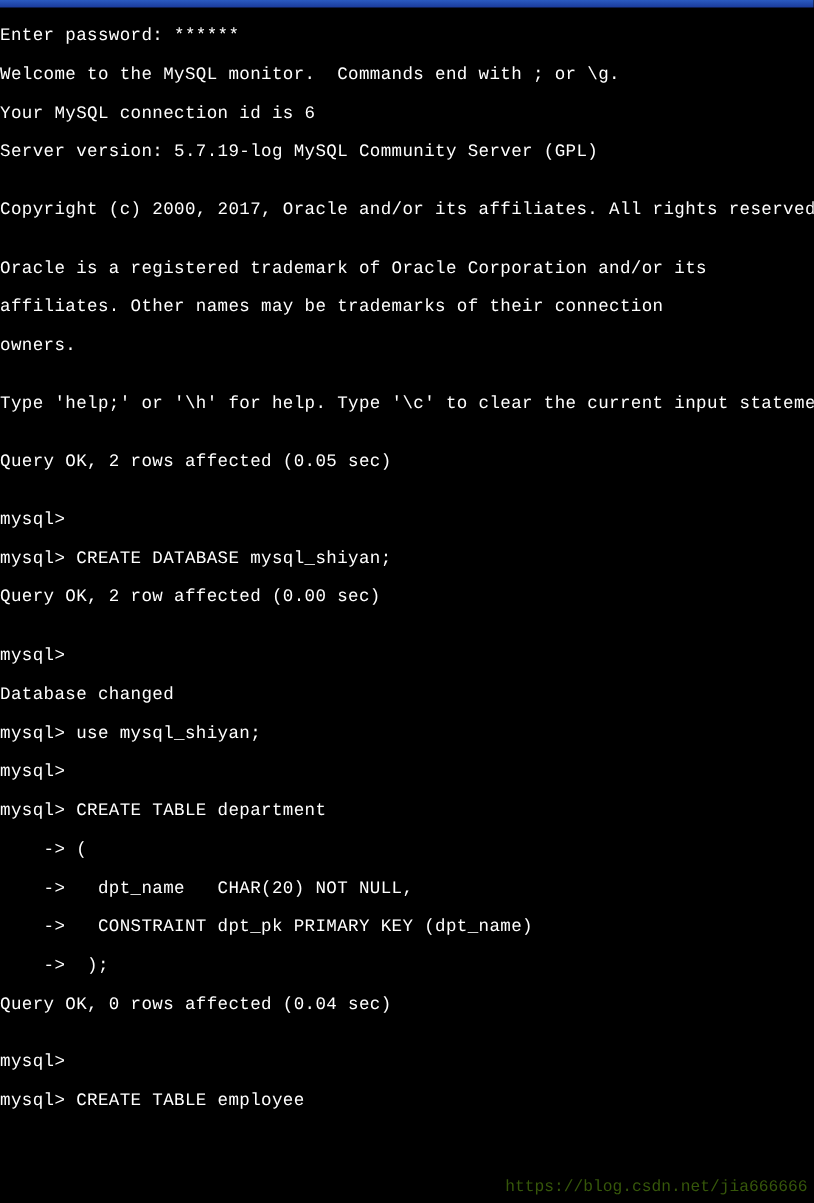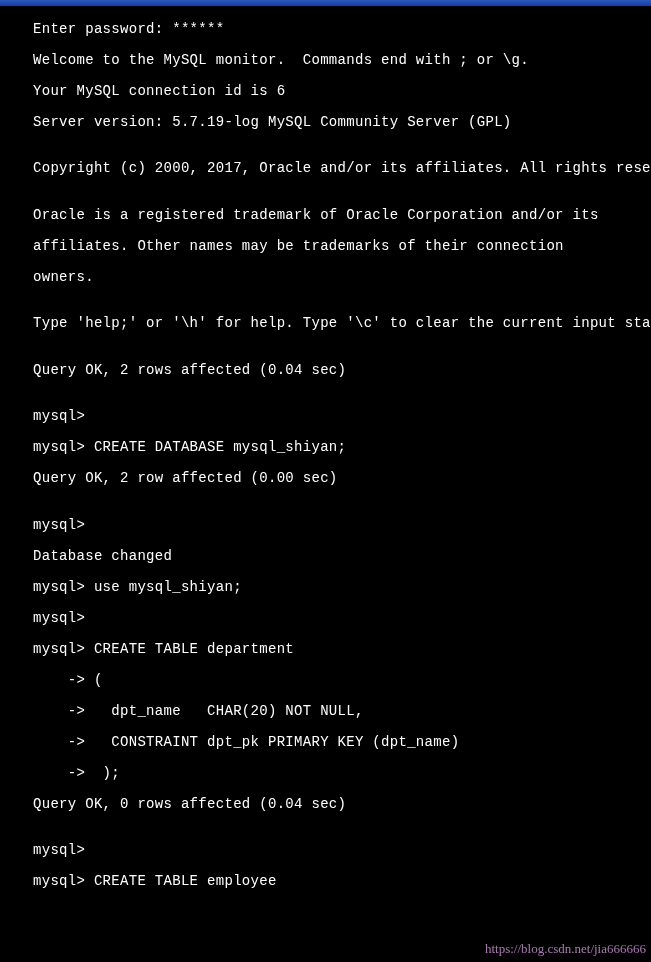--- a/index.html
+++ b/index.html
@@ -30,29 +30,28 @@
     }
     .terminal-content {
       padding: 0;
       line-height: 15.5px;
       white-space: pre;
       font-family: "Courier New", monospace;
       letter-spacing: 0.3px;
     }
     .line {
       white-space: pre;
-      padding-left: 33px;
     }
     .watermark {
       position: absolute;
       bottom: 5px;
       right: 5px;
-      color: #f0abfc;
+      color: #4d7c0f;
       font-size: 13px;
-      font-family: Liberation Serif, serif;
+      font-family: Liberation Mono, monospace;
       opacity: 0.7;
     }
   </style>
 </head>
 <body>
 
 <div class="titlebar">
   <span></span>
 </div>
 
@@ -63,21 +62,21 @@
 <div class="line">Server version: 5.7.19-log MySQL Community Server (GPL)</div>
 <div class="line"></div>
 <div class="line">Copyright (c) 2000, 2017, Oracle and/or its affiliates. All rights reserved.</div>
 <div class="line"></div>
 <div class="line">Oracle is a registered trademark of Oracle Corporation and/or its</div>
 <div class="line">affiliates. Other names may be trademarks of their connection</div>
 <div class="line">owners.</div>
 <div class="line"></div>
 <div class="line">Type 'help;' or '\h' for help. Type '\c' to clear the current input statement.</div>
 <div class="line"></div>
-<div class="line">Query OK, 2 rows affected (0.04 sec)</div>
+<div class="line">Query OK, 2 rows affected (0.05 sec)</div>
 <div class="line"></div>
 <div class="line">mysql&gt;</div>
 <div class="line">mysql&gt; CREATE DATABASE mysql_shiyan;</div>
 <div class="line">Query OK, 2 row affected (0.00 sec)</div>
 <div class="line"></div>
 <div class="line">mysql&gt;</div>
 <div class="line">Database changed</div>
 <div class="line">mysql&gt; use mysql_shiyan;</div>
 <div class="line">mysql&gt;</div>
 <div class="line">mysql&gt; CREATE TABLE department</div>

